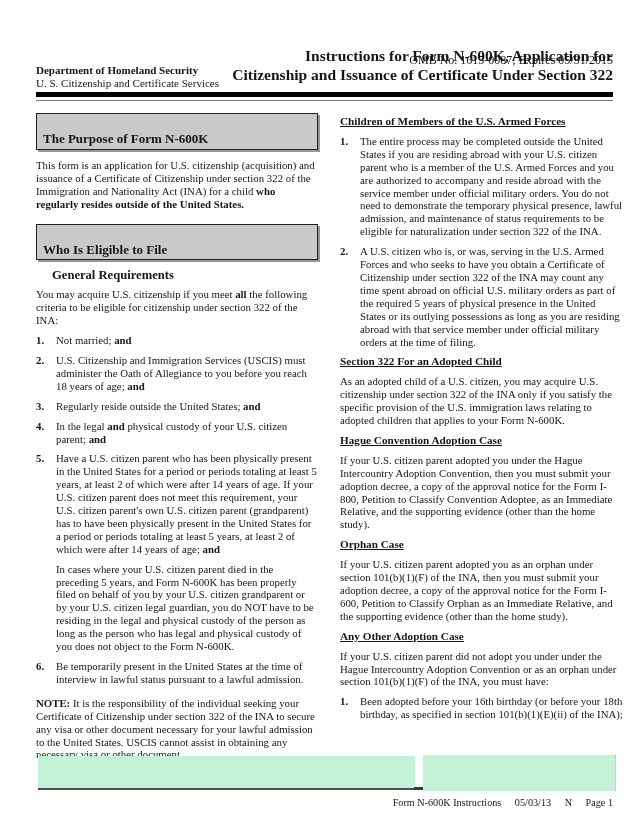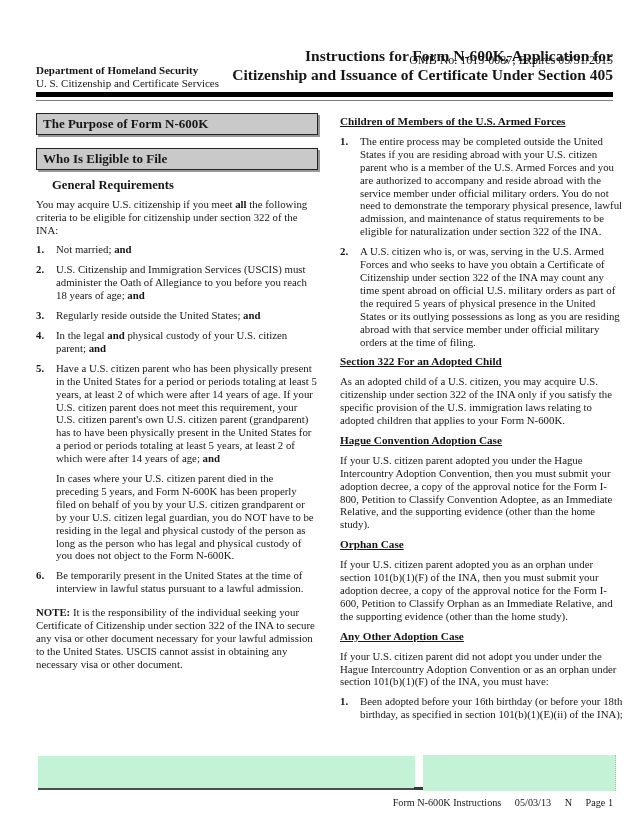--- a/index.html
+++ b/index.html
@@ -14,21 +14,21 @@
   .agency .a1{font-weight:bold;}
   .rule-thick{position:absolute;left:36px;top:92px;width:577px;height:5px;background:#000;}
   .rule-thin{position:absolute;left:36px;top:100px;width:577px;height:1px;background:#7c7c7c;}
 
   
   .col{position:absolute;font-size:10.8px;line-height:12.9px;}
   .col-left{left:36px;top:113px;width:282px;}
   .col-right{left:340px;top:112px;width:283px;}
 
   .sec-box{background:#c9c9c9;border:1px solid #222;box-shadow:2px 2px 0 #979797;
-           font-weight:bold;font-size:13px;padding:4px 6px 3px 6px;margin:0 0 9px 0;}
+           font-weight:bold;font-size:13px;padding:19px 6px 3px 6px;margin:0 0 9px 0;}
   .sec-box.mt{margin-top:13px;}
 
   .gr-head{font-size:12.6px;font-weight:bold;margin:2px 0 6px 16px;}
   p{margin:0 0 7px 0;}
   .u-head{font-weight:bold;text-decoration:underline;font-size:11.2px;margin:3px 0 7px 0;}
   .li{display:flex;margin:0 0 7px 0;}
   .num{flex:0 0 20px;font-weight:bold;}
   .li-body{flex:1;}
   .cont{margin:0 4px 7px 20px;}
   .note{margin-top:11px;}
@@ -45,31 +45,32 @@
   .footer span:first-child{margin-left:4px;}
 </style>
 </head>
 <body>
 
 <div class="page">
 
   <div class="omb">OMB No. 1615-0087; Expires 05/31/2015</div>
   <div class="doc-title">
     <div>Instructions for Form N-600K, Application for</div>
-    <div>Citizenship and Issuance of Certificate Under Section 405</div>
+    <div>Citizenship and Issuance of Certificate Under Section 322</div>
   </div>
   <div class="agency">
     <div class="a1">Department of Homeland Security</div>
     <div>U. S. Citizenship and Certificate Services</div>
   </div>
   <div class="rule-thick"></div>
   <div class="rule-thin"></div>
 
   <div class="col col-left">
     <div class="sec-box">The Purpose of Form N-600K</div>
+    <p>This form is an application for U.S. citizenship (acquisition) and issuance of a Certificate of Citizenship under section 322 of the Immigration and Nationality Act (INA) for a child <b>who regularly resides outside of the United States.</b></p>
 
     <div class="sec-box mt">Who Is Eligible to File</div>
     <div class="gr-head">General Requirements</div>
     <p>You may acquire U.S. citizenship if you meet <b>all</b> the following criteria to be eligible for citizenship under section 322 of the INA:</p>
 
     <div class="li">
       <span class="num">1.</span>
       <div class="li-body">Not married; <b>and</b></div>
     </div>
     <div class="li">

